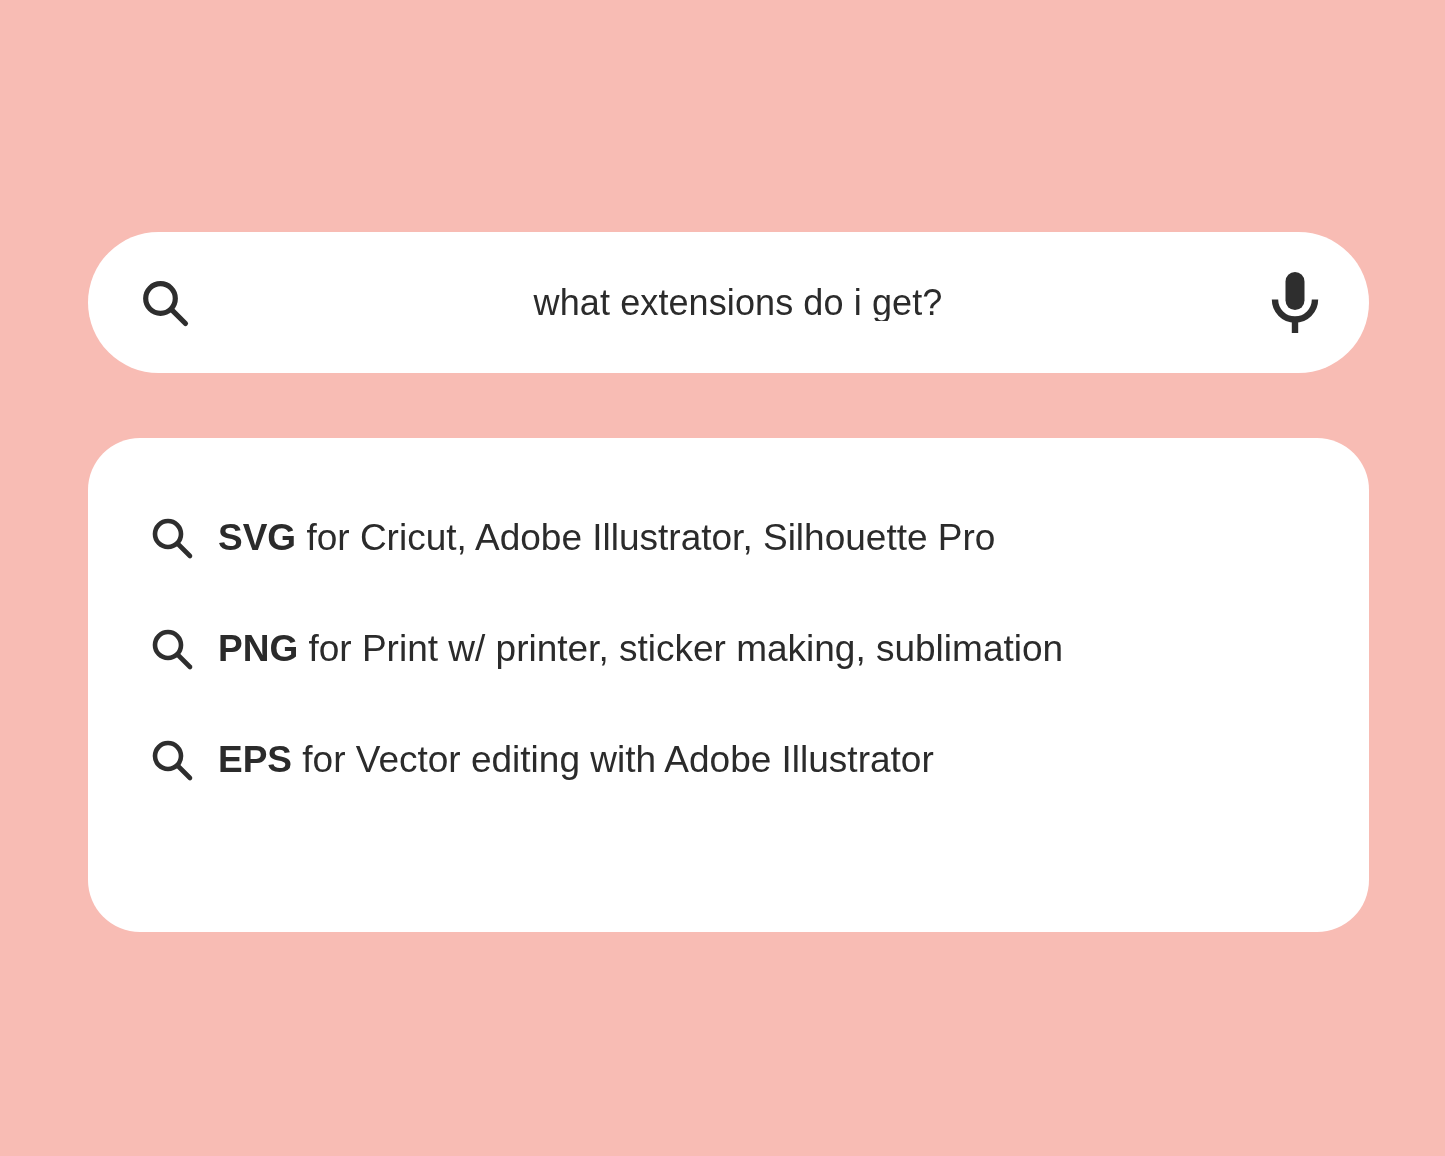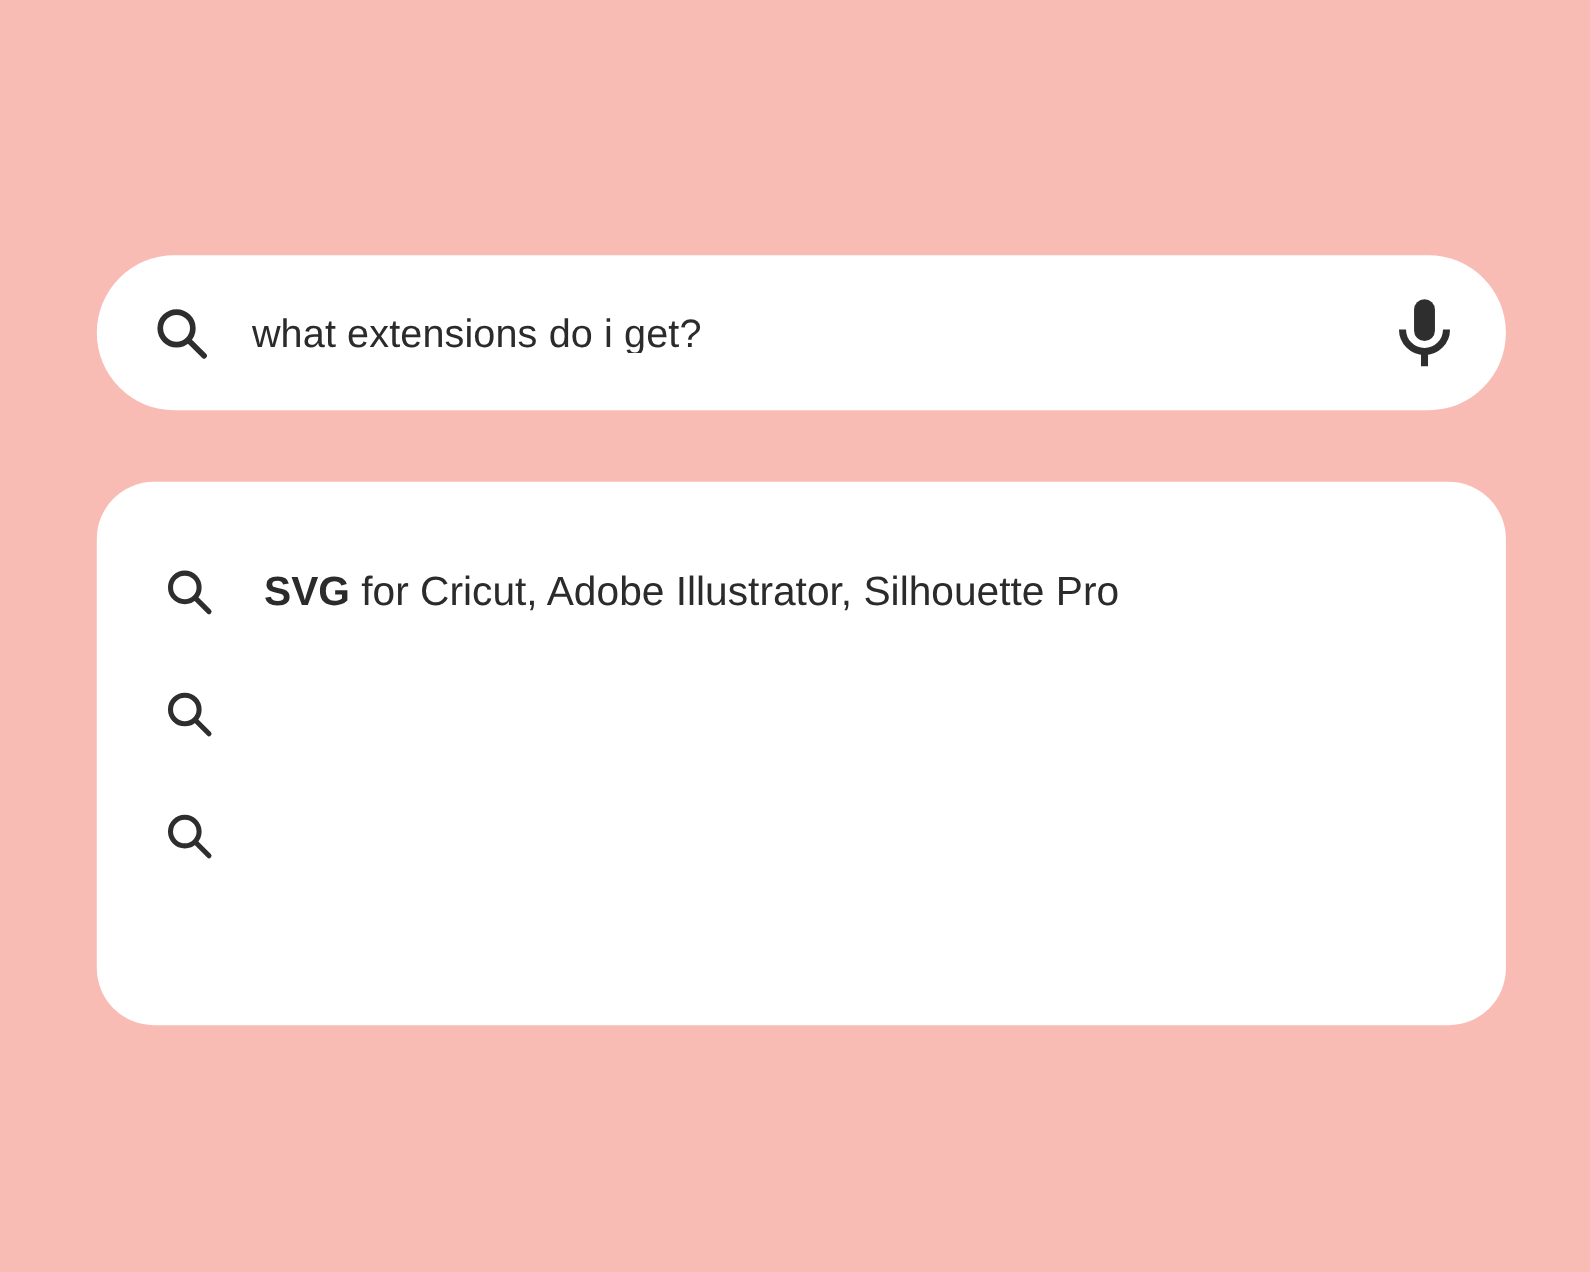--- a/index.html
+++ b/index.html
@@ -14,20 +14,21 @@
     font-family: "Liberation Sans", sans-serif;
     overflow: hidden;
     position: relative;
   }
 
   .canvas {
     position: absolute;
     inset: 0;
     width: 1445px;
     height: 1156px;
+    text-align: center;
   }
 
   
   .search-bar {
     position: absolute;
     left: 88px;
     top: 232px;
     width: 1281px;
     height: 141px;
     background: #FFFFFF;
@@ -91,21 +92,21 @@
   }
 
   .suggestion-row .row-icon {
     flex: 0 0 auto;
     width: 44px;
     height: 44px;
     display: block;
   }
 
   .suggestion-text {
-    margin-left: 46px;
+    margin-left: 24px;
     font-size: 37px;
     line-height: 1;
     color: #2B2B2B;
     font-weight: 400;
     white-space: nowrap;
   }
 
   .suggestion-text .fmt {
     font-weight: 700;
   }
@@ -144,26 +145,28 @@
       <span class="suggestion-text"><span class="fmt">SVG</span><span> for Cricut, Adobe Illustrator, Silhouette Pro</span></span>
     </div>
 
     <div class="suggestion-row">
       <span class="row-icon">
         <svg viewBox="0 0 44 44" width="44" height="44" aria-hidden="true">
           <circle cx="18" cy="18" r="13" fill="none" stroke="#2E2E2E" stroke-width="4.6"></circle>
           <line x1="27.5" y1="27.5" x2="40" y2="40" stroke="#2E2E2E" stroke-width="4.6" stroke-linecap="round"></line>
         </svg>
       </span>
+      <span class="suggestion-text"><span class="fmt">PNG</span><span> for Print w/ printer, sticker making, sublimation</span></span>
     </div>
 
 
     <div class="suggestion-row">
       <span class="row-icon">
         <svg viewBox="0 0 44 44" width="44" height="44" aria-hidden="true">
           <circle cx="18" cy="18" r="13" fill="none" stroke="#2E2E2E" stroke-width="4.6"></circle>
           <line x1="27.5" y1="27.5" x2="40" y2="40" stroke="#2E2E2E" stroke-width="4.6" stroke-linecap="round"></line>
         </svg>
       </span>
+      <span class="suggestion-text"><span class="fmt">EPS</span><span> for Vector editing with Adobe Illustrator</span></span>
     </div>
 
   </div>
 </div>
 
 </body></html>

